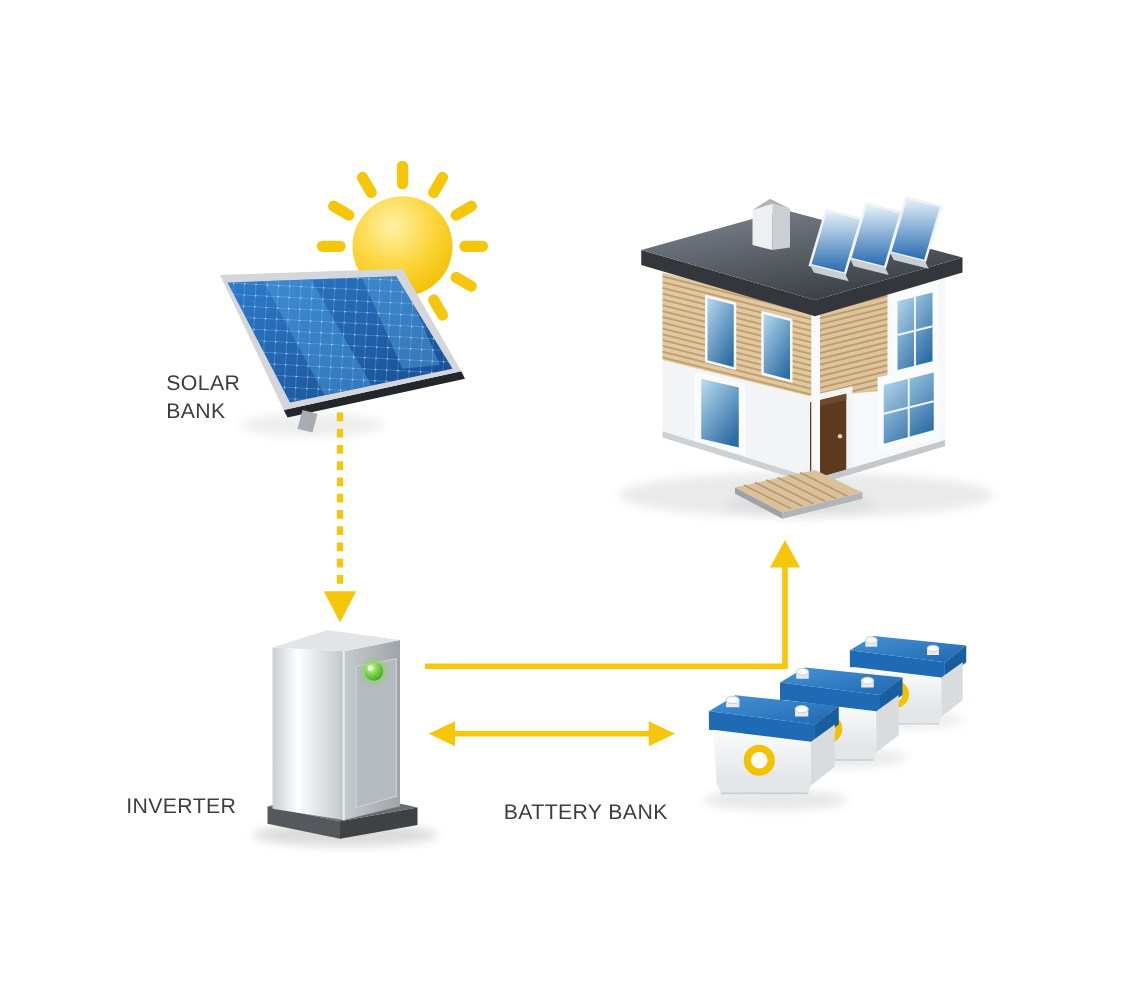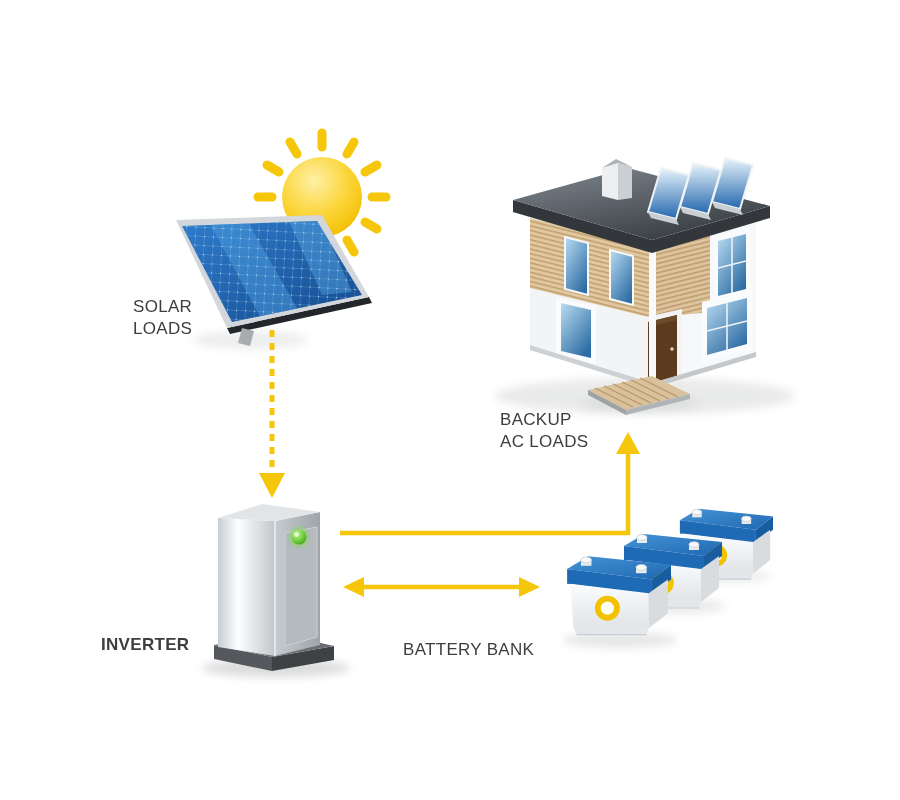--- a/index.html
+++ b/index.html
@@ -231,25 +231,21 @@
 
   <g>
     <use href="#batteryShape" transform="translate(678,505) scale(0.95)"></use>
     <use href="#batteryShape" transform="translate(622,530)"></use>
     <use href="#batteryShape" transform="translate(565,552) scale(1.06)"></use>
   </g>
 </svg>
 
 <div class="diagram-label" style="left:133px;top:296px;">
   <div>SOLAR</div>
-  <div>LOADS</div>
+  <div>BANK</div>
 </div>
 
-<div class="diagram-label" style="left:500px;top:409px;">
-  <div>BACKUP</div>
-  <div>AC LOADS</div>
+
+<div class="diagram-label" style="left:101px;top:634px;">INVERTER</div>
+
+<div class="diagram-label" style="left:403px;top:639px;">BATTERY BANK</div>
+
 </div>
 
-<div class="diagram-label" style="left:101px;top:634px;font-weight:bold;">INVERTER</div>
-
-<div class="diagram-label" style="left:403px;top:639px;">BATTERY BANK</div>
-
-</div>
-
 </body></html>

